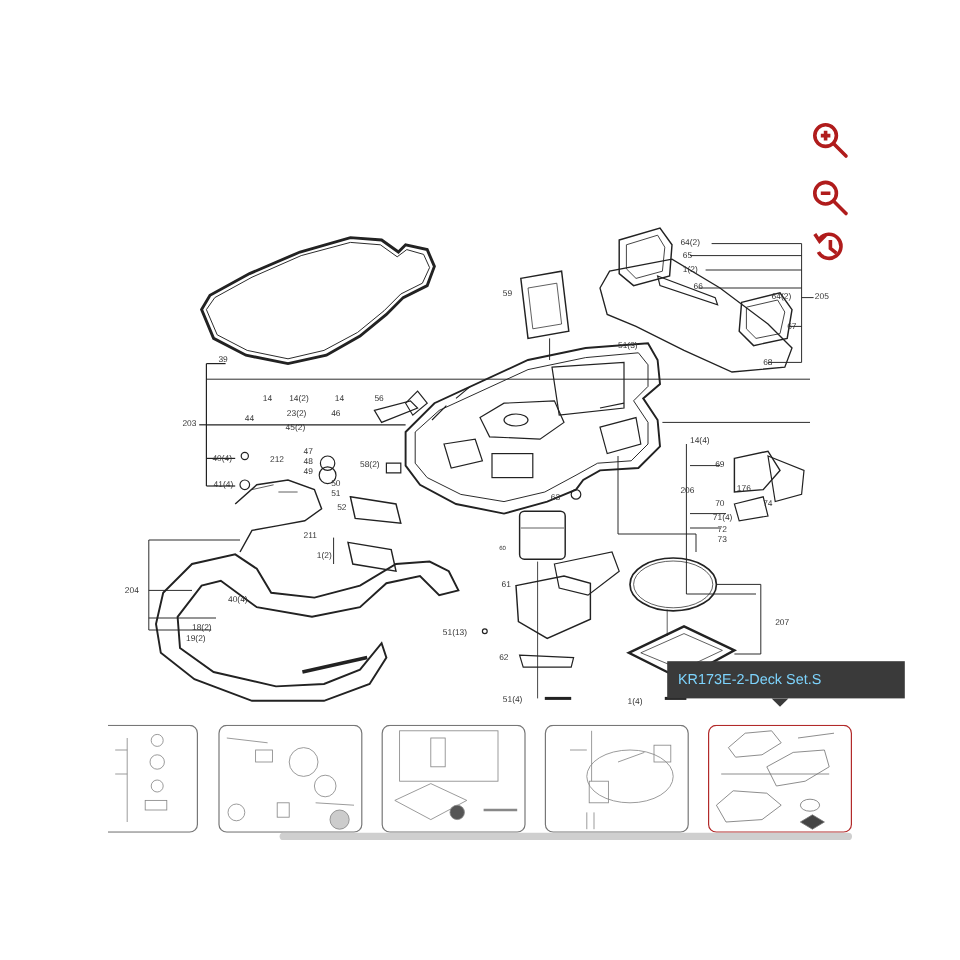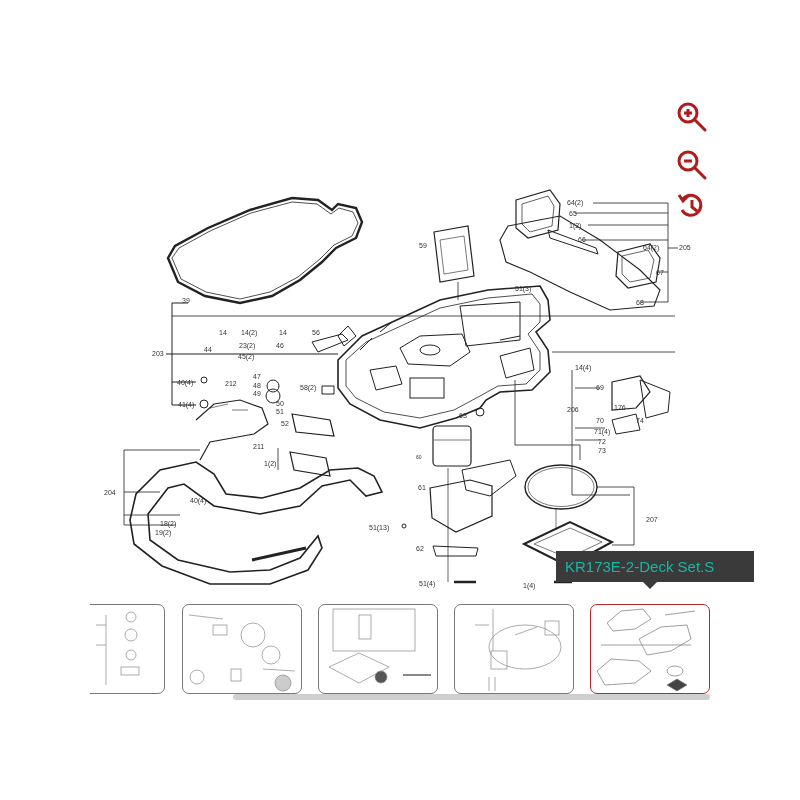--- a/index.html
+++ b/index.html
@@ -5,21 +5,21 @@
   html, body { margin:0; padding:0; background:#ffffff; }
   body { width:800px; height:800px; position:relative; overflow:hidden;
          font-family:"Liberation Sans", sans-serif; color:#333; }
   .viewer { position:absolute; left:0; top:0; width:800px; height:800px; }
   .diagram { position:absolute; left:0; top:0; width:800px; height:600px; }
   .diagram svg { position:absolute; left:0; top:0; }
   .lbl { position:absolute; font-size:7px; color:#333; white-space:nowrap; line-height:8px; }
   .tool-btn { position:absolute; width:40px; height:40px; cursor:pointer; }
   .tool-btn svg { width:40px; height:40px; }
   .tooltip { position:absolute; left:556px; top:551px; height:31px; width:198px;
-             background:#3a3a3a; color:#14b8a6; font-size:15px; line-height:31px;
+             background:#3a3a3a; color:#7dd3fc; font-size:12px; line-height:31px;
              padding-left:9px; box-sizing:border-box; overflow:hidden; white-space:nowrap; }
   .tooltip-arrow { position:absolute; left:643px; top:582px; width:0; height:0;
              border-left:7px solid transparent; border-right:7px solid transparent;
              border-top:7px solid #3a3a3a; }
   .strip { position:absolute; left:90px; top:604px; width:620px; height:90px; overflow:hidden; }
   .thumb { position:absolute; top:0; width:118px; height:88px; border:1px solid #777;
            border-radius:7px; background:#fff; overflow:hidden; cursor:pointer; }
   .thumb.active { border-color:#b22a2a; }
   .thumb svg { position:absolute; left:0; top:0; }
   .scrollbar { position:absolute; left:233px; top:694px; width:477px; height:6px;

